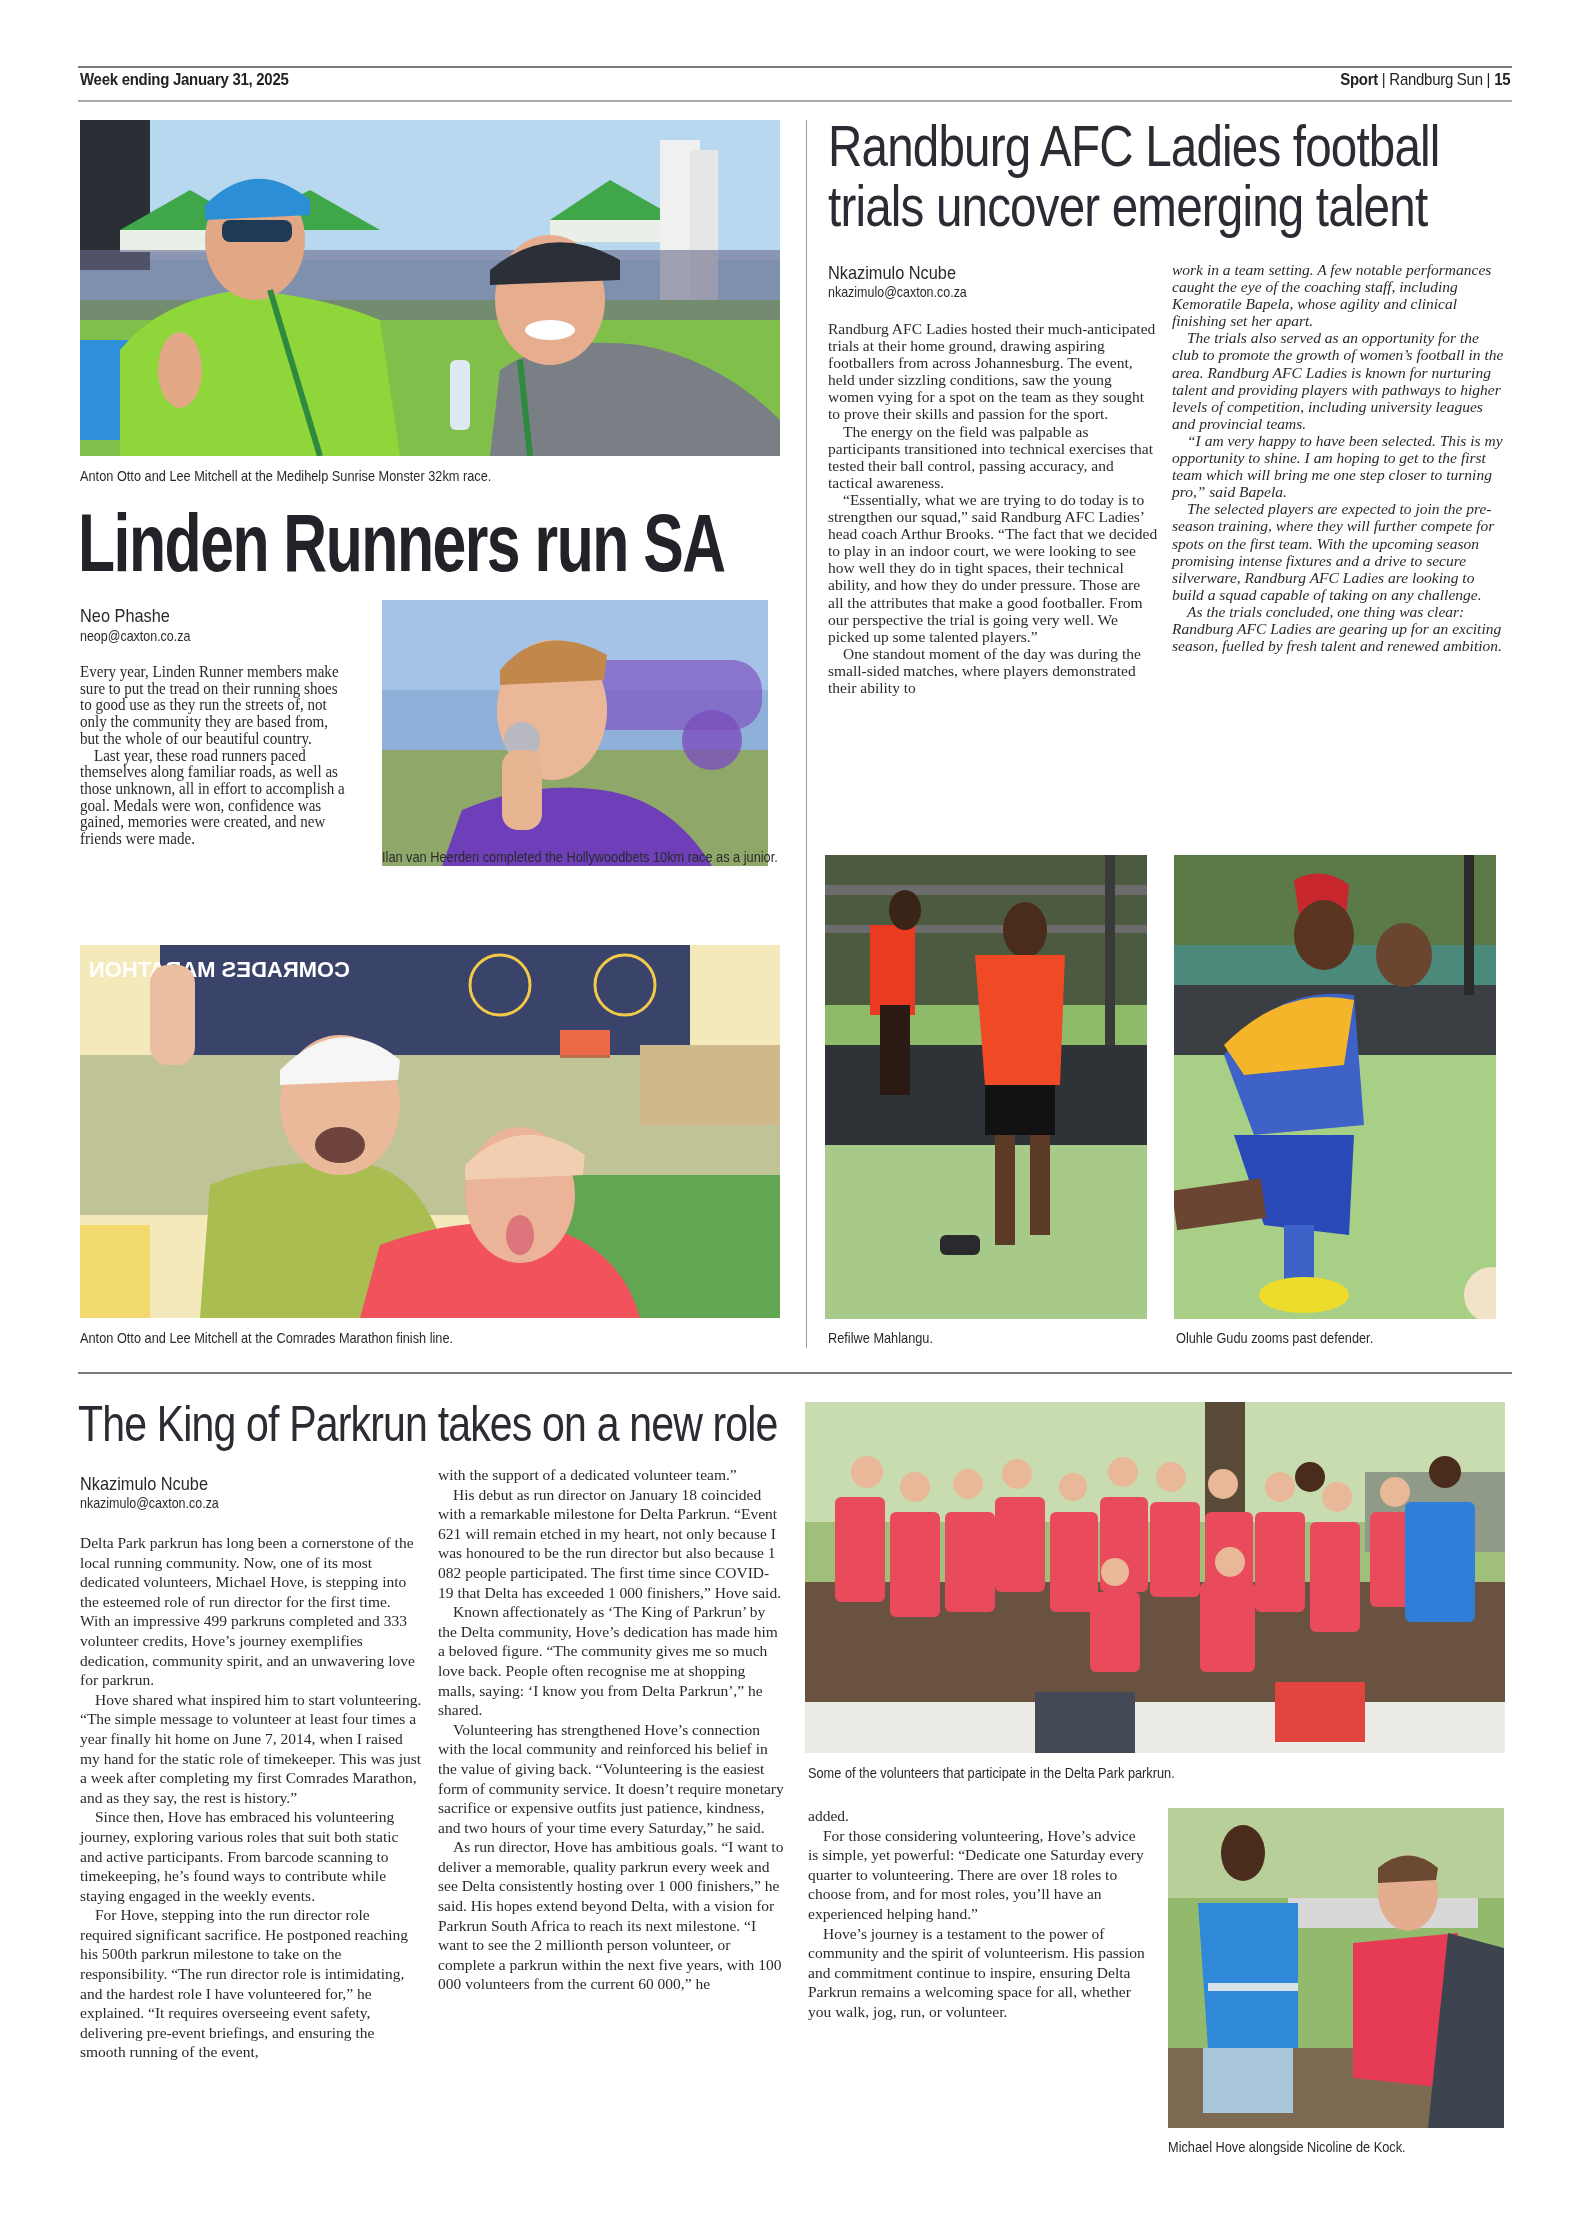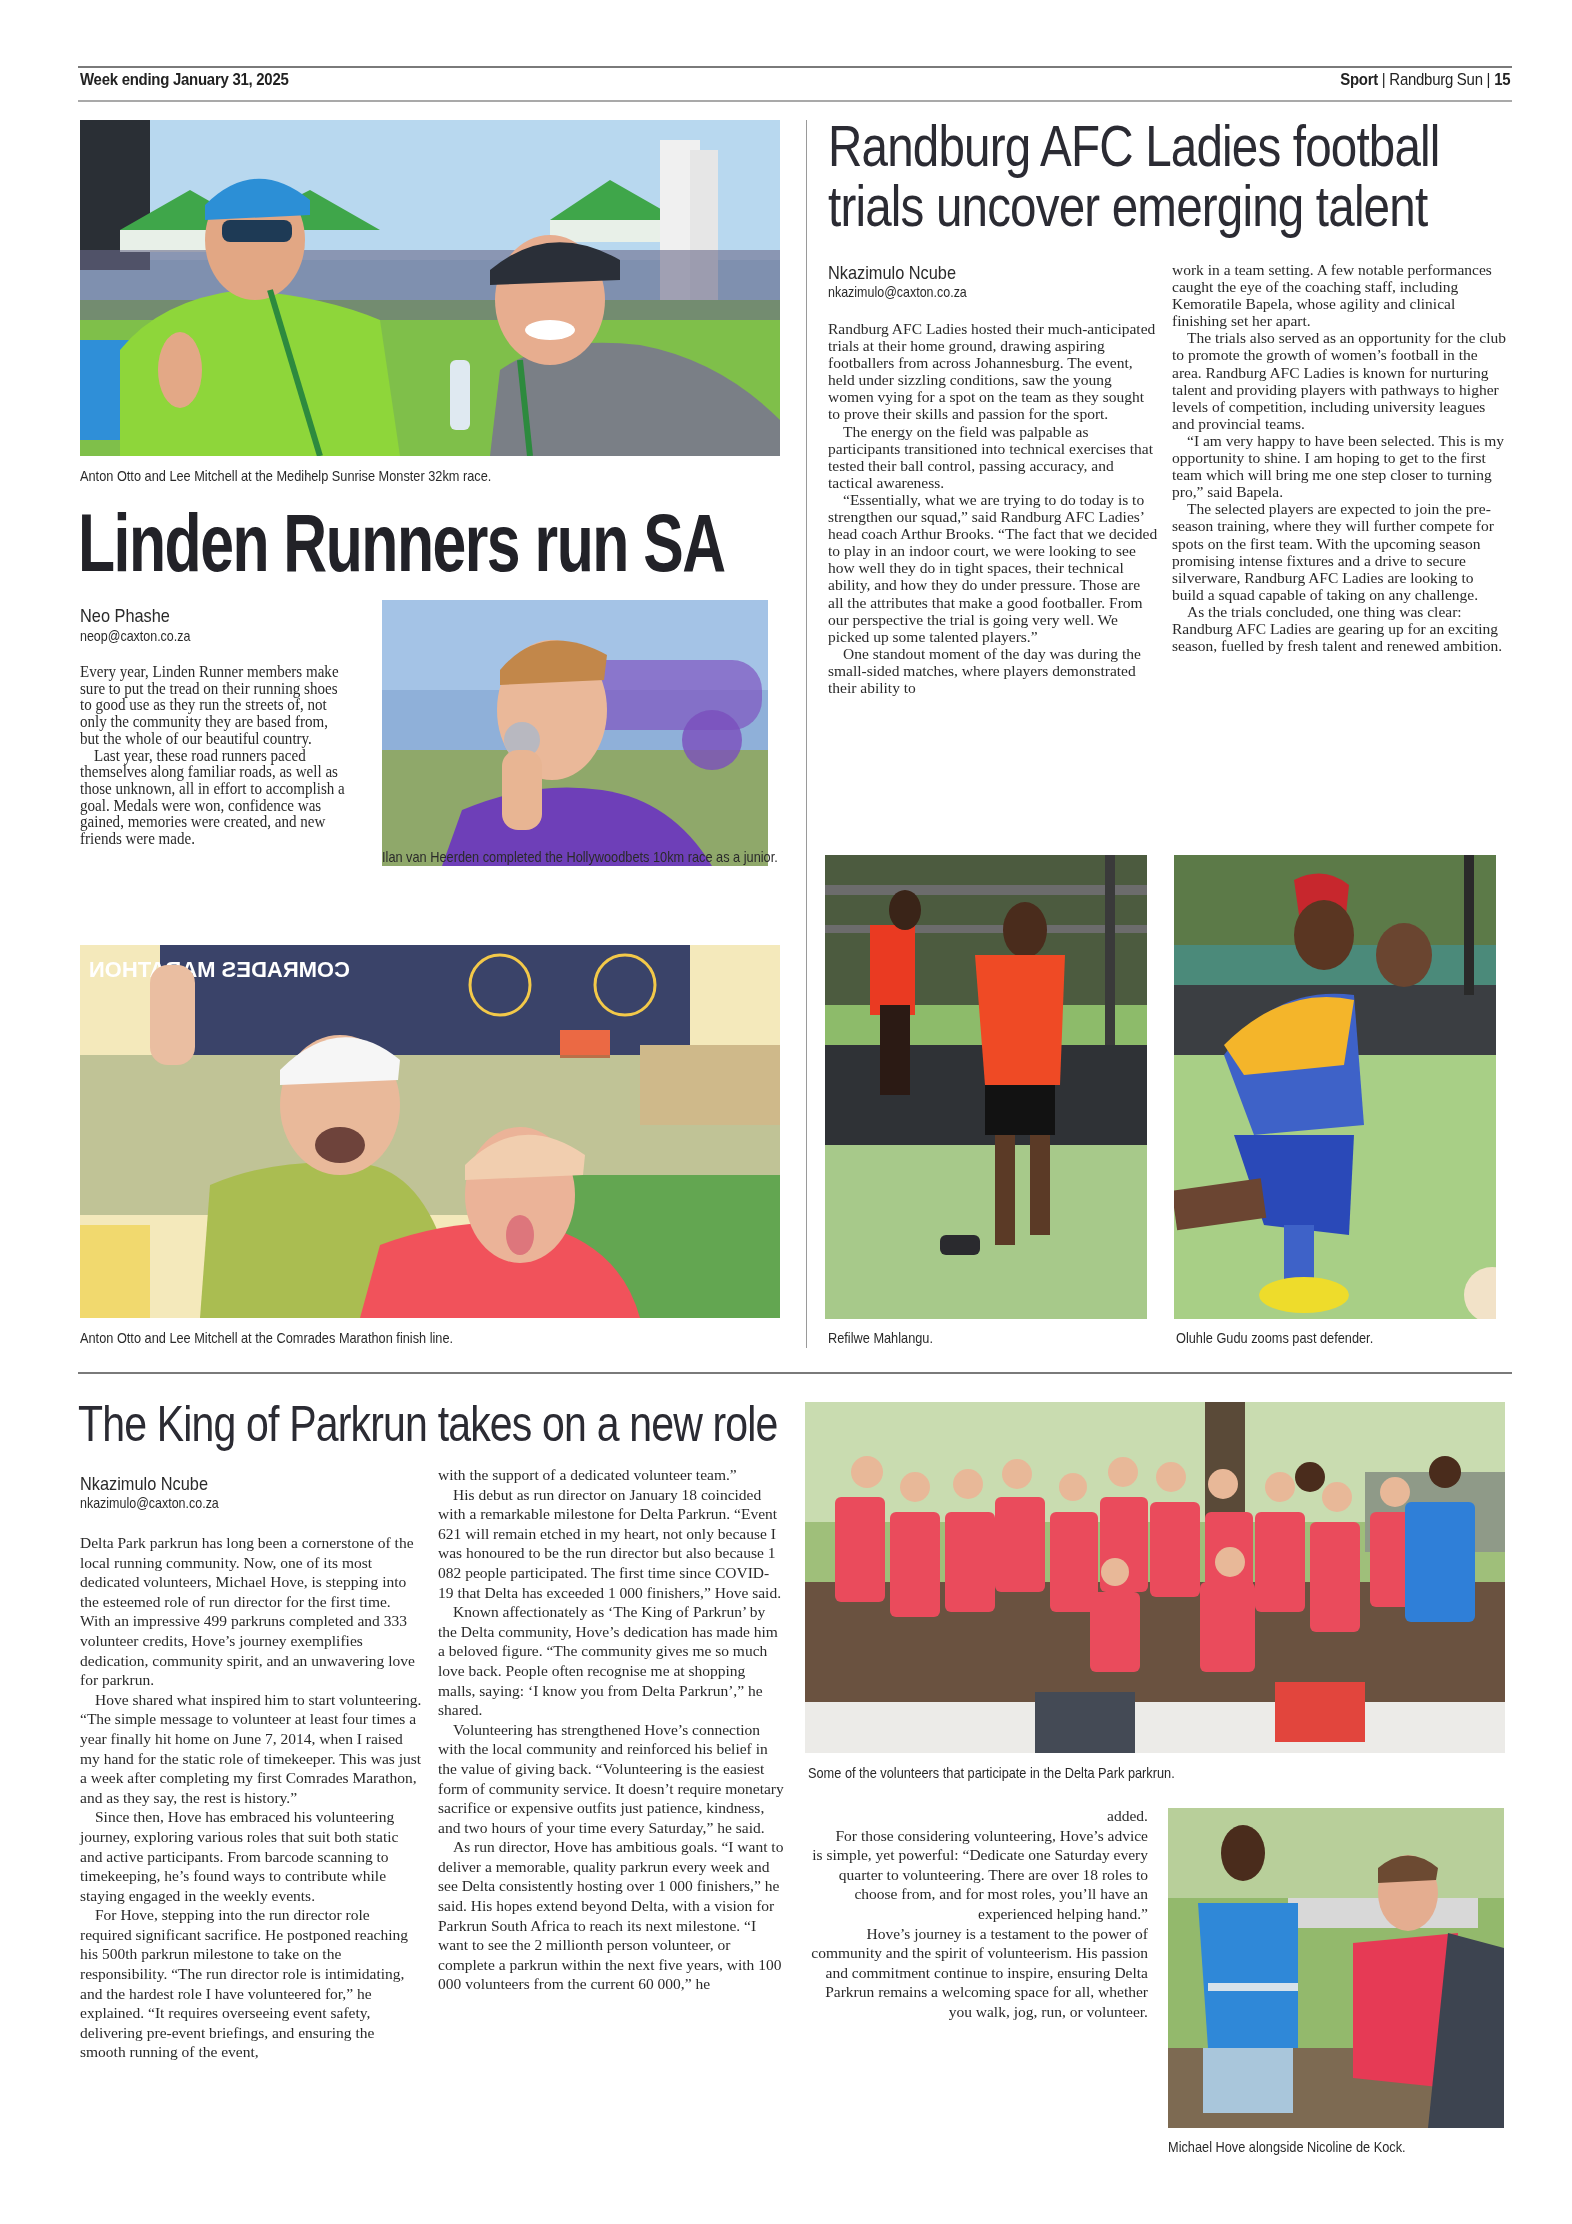--- a/index.html
+++ b/index.html
@@ -140,21 +140,21 @@
 <div class="abs byline-name" style="left:828px; top:262px;">Nkazimulo Ncube</div>
 <div class="abs byline-email" style="left:828px; top:284px;">nkazimulo@caxton.co.za</div>
 
 <div class="abs body-col" style="left:828px; top:320px; width:330px; font-size:15.5px; line-height:17.1px;font-family:Liberation Serif, serif;">
   <p class="first">Randburg AFC Ladies hosted their much-anticipated trials at their home ground, drawing aspiring footballers from across Johannesburg. The event, held under sizzling conditions, saw the young women vying for a spot on the team as they sought to prove their skills and passion for the sport.</p>
   <p>The energy on the field was palpable as participants transitioned into technical exercises that tested their ball control, passing accuracy, and tactical awareness.</p>
   <p>“Essentially, what we are trying to do today is to strengthen our squad,” said Randburg AFC Ladies’ head coach Arthur Brooks. “The fact that we decided to play in an indoor court, we were looking to see how well they do in tight spaces, their technical ability, and how they do under pressure. Those are all the attributes that make a good footballer. From our perspective the trial is going very well. We picked up some talented players.”</p>
   <p>One standout moment of the day was during the small-sided matches, where players demonstrated their ability to</p>
 </div>
 
-<div class="abs body-col" style="left:1172px; top:261px; width:334px; font-size:15.5px; line-height:17.1px;">
+<div class="abs body-col" style="left:1172px; top:261px; width:334px; font-size:15.5px; line-height:17.1px;font-style:italic;">
   <p class="first">work in a team setting. A few notable performances caught the eye of the coaching staff, including Kemoratile Bapela, whose agility and clinical finishing set her apart.</p>
   <p>The trials also served as an opportunity for the club to promote the growth of women’s football in the area. Randburg AFC Ladies is known for nurturing talent and providing players with pathways to higher levels of competition, including university leagues and provincial teams.</p>
   <p>“I am very happy to have been selected. This is my opportunity to shine. I am hoping to get to the first team which will bring me one step closer to turning pro,” said Bapela.</p>
   <p>The selected players are expected to join the pre-season training, where they will further compete for spots on the first team. With the upcoming season promising intense fixtures and a drive to secure silverware, Randburg AFC Ladies are looking to build a squad capable of taking on any challenge.</p>
   <p>As the trials concluded, one thing was clear: Randburg AFC Ladies are gearing up for an exciting season, fuelled by fresh talent and renewed ambition.</p>
 </div>
 
 <div class="photo" style="left:825px; top:855px; width:322px; height:464px;">
   <svg viewBox="0 0 322 464" preserveAspectRatio="none">
     <rect width="322" height="464" fill="#8dbb6a"></rect>
@@ -262,21 +262,21 @@
     <circle cx="640" cy="70" r="16" fill="#4a2c1c"></circle>
     <rect x="0" y="300" width="700" height="51" fill="#ecebe8"></rect>
     <rect x="230" y="290" width="100" height="61" fill="#444a55"></rect>
     <rect x="470" y="280" width="90" height="60" fill="#e2453d"></rect>
   </svg>
 </div>
 <div class="abs caption" style="left:808px; top:1764px; white-space:nowrap;">
   <span class="caption-narrow" style="display:block;">Some of the volunteers that participate in the Delta Park parkrun.</span>
 </div>
 
-<div class="abs body-col" style="left:808px; top:1806px; width:340px; font-size:15.5px; line-height:19.6px;text-align:right;">
+<div class="abs body-col" style="left:808px; top:1806px; width:340px; font-size:15.5px; line-height:19.6px;">
   <p class="first">added.</p>
   <p>For those considering volunteering, Hove’s advice is simple, yet powerful: “Dedicate one Saturday every quarter to volunteering. There are over 18 roles to choose from, and for most roles, you’ll have an experienced helping hand.”</p>
   <p>Hove’s journey is a testament to the power of community and the spirit of volunteerism. His passion and commitment continue to inspire, ensuring Delta Parkrun remains a welcoming space for all, whether you walk, jog, run, or volunteer.</p>
 </div>
 
 <div class="photo" style="left:1168px; top:1808px; width:336px; height:320px;">
   <svg viewBox="0 0 336 320" preserveAspectRatio="none">
     <rect width="336" height="320" fill="#93b96c"></rect>
     <rect x="0" y="0" width="336" height="90" fill="#b8cf9a"></rect>
     <rect x="120" y="90" width="190" height="30" fill="#d8d8d8"></rect>

